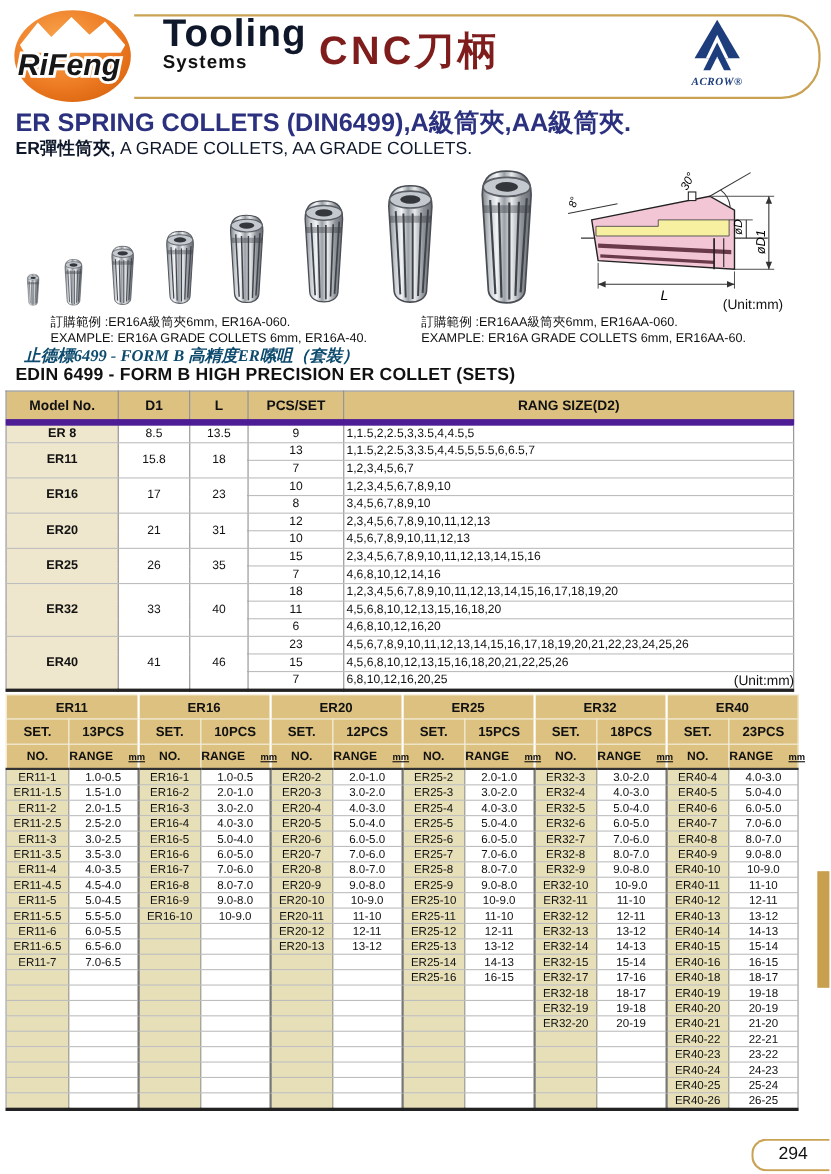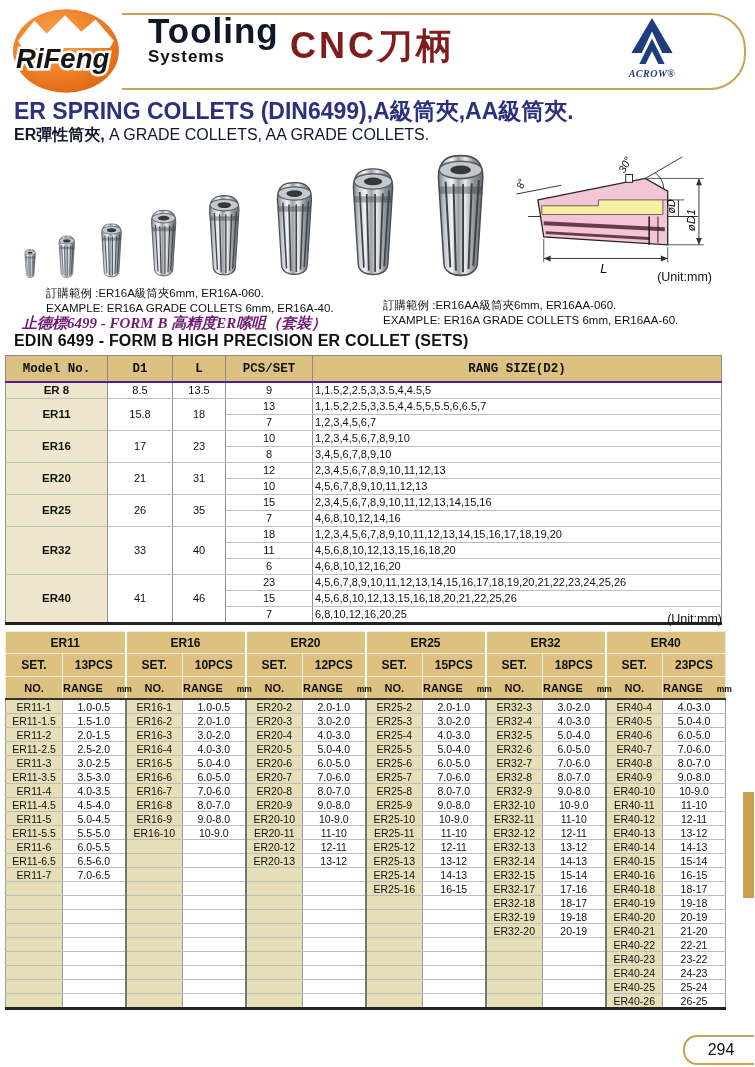--- a/index.html
+++ b/index.html
@@ -26,49 +26,49 @@
   
   .collets{position:absolute;left:20px;top:160px;width:480px;height:118px;
            display:flex;align-items:flex-end;gap:13px;}
   .diagram{position:absolute;left:498px;top:155px;}
   .unit-top{position:absolute;right:42px;top:270px;font-size:12.5px;color:#111;}
 
   
   .examples{position:absolute;left:18px;top:286px;font-size:11.5px;line-height:15px;color:#111;}
   .examples .col{position:absolute;top:0;white-space:nowrap;}
   .examples .c1{left:0;margin-left:28px;}
-  .examples .c2{left:365px;margin-top:12px;}
+  .examples .c2{left:365px;}
 
   
   .sets-zh{position:absolute;left:22px;top:314px;font-size:15px;font-weight:bold;
-           font-family:"Liberation Serif",serif;font-style:italic;color:#701a75;}
+           font-family:"Liberation Serif",serif;font-style:italic;color:#0c4a6e;}
   .sets-en{position:absolute;left:14px;top:332px;font-size:16px;font-weight:bold;color:#111;letter-spacing:.2px;}
 
   
   #t1{position:absolute;left:5px;top:355px;width:716px;border-collapse:collapse;table-layout:fixed;
       font-size:11px;border:1px solid #888;border-bottom:3px solid #222;}
   #t1 th{background:#dcc180;border:1px solid #8a8a8a;height:25px;font-size:12.5px;color:#111;padding:0;}
-  #t1 thead{border-bottom:2px solid #4c1d95;font-family:Liberation Mono, monospace;}
+  #t1 thead{border-bottom:6px solid #4c1d95;}
   #t1 td{height:15px;padding:0;text-align:center;line-height:13px;
          border-left:1px solid #909090;border-right:1px solid #909090;
          border-top:1px solid #bdbdbd;border-bottom:1px solid #bdbdbd;}
   #t1 td.model{background:#eee7cd;font-weight:bold;font-size:11.5px;}
   #t1 td.rng{text-align:left;padding-left:2px;}
 
   
   .unit-mid{position:absolute;right:32px;top:612px;font-size:12.5px;color:#111;}
 
   
   #t2{position:absolute;left:5px;top:631px;width:718px;border-collapse:collapse;table-layout:fixed;
       font-size:10.5px;border:1px solid #999;border-bottom:3px solid #222;}
   #t2 th{background:#dcc180;border:1px solid #f3eedb;padding:0;color:#111;}
   #t2 tr.hrow th{height:21px;font-size:12px;}
   #t2 tr.hrowB th{height:22px;}
   #t2 tr.hrowC th{border-bottom:2px solid #333;font-size:11px;}
-  #t2 th .mmu{font-size:8.5px;margin-left:14px;}
+  #t2 th .mmu{font-size:8.5px;margin-left:14px;text-decoration:underline;}
   #t2 td{height:13px;line-height:12px;padding:0;text-align:center;
          border-left:1px solid #9a9a9a;border-right:1px solid #9a9a9a;
          border-top:1px solid #bdbdbd;border-bottom:1px solid #bdbdbd;}
   #t2 td.no{background:#e6dfb8;}
   #t2 td.gs,#t2 th.gs{border-left:2px solid #777;}
   #t2 th.gs{border-left:2px solid #fff;}
 
   
   .side-tab{position:absolute;left:743px;top:792px;width:12px;height:106px;background:#c79f4e;}
   .page-no{position:absolute;left:683px;top:1035px;width:72px;height:26px;

